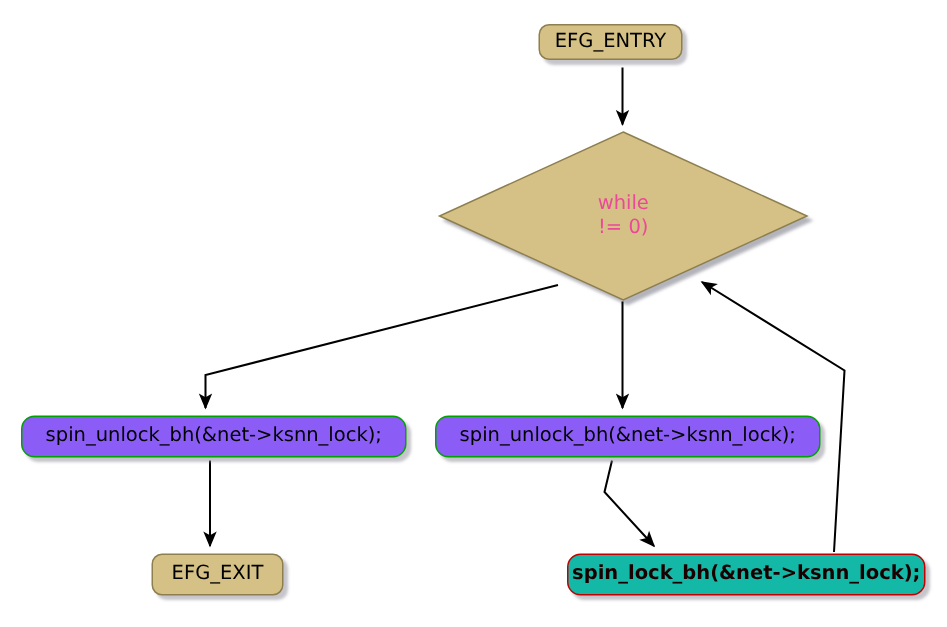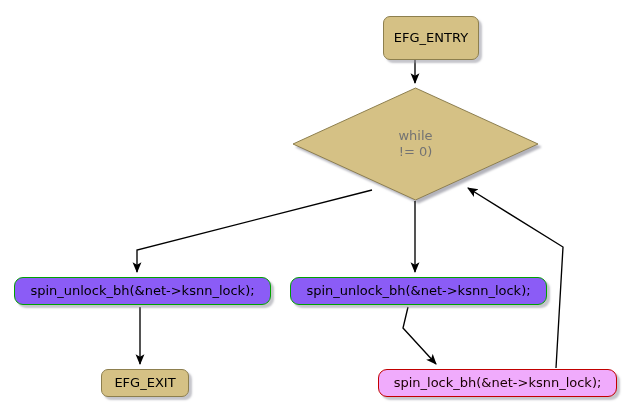--- a/index.html
+++ b/index.html
@@ -44,34 +44,35 @@
     border-radius: 9px;
     font-size: 13px;
     box-shadow: 3px 3px 2px rgba(150,150,160,0.55);
   }
   .process.green {
     background: #8b5cf6;
     border: 1px solid #00a200;
     color: #000000;
   }
   .process.red {
-    background: #f0abfc;
+    background: #14b8a6;
     border: 1px solid #c20000;
     color: #1a0000;
+    font-weight: bold;
   }
   .decision-label {
     position: absolute;
     left: 0; top: 0;
     width: 100%;
     height: 100%;
     display: flex;
     align-items: center;
     justify-content: center;
     font-size: 13px;
-    color: #737373;
+    color: #ec4899;
     text-align: center;
     line-height: 1.25;
     pointer-events: none;
   }
   .decision-label span { display: block; }
 </style>
 </head>
 <body>
 
 <svg id="canvas" viewBox="0 0 631 418">
@@ -91,21 +92,21 @@
   <g fill="none" stroke="#000000" stroke-width="1.35" stroke-linejoin="miter" stroke-linecap="butt">
     <polyline points="415,45 415,83" marker-end="url(#arrowhead)"></polyline>
     <polyline points="372,190 137,250 137,272" marker-end="url(#arrowhead)"></polyline>
     <polyline points="415,201 415,272" marker-end="url(#arrowhead)"></polyline>
     <polyline points="140,307 140,364" marker-end="url(#arrowhead)"></polyline>
     <polyline points="408,307 403,328 436,364" marker-end="url(#arrowhead)"></polyline>
     <polyline points="556,368 563,247 468,188" marker-end="url(#arrowhead)"></polyline>
   </g>
 </svg>
 
-<div class="node terminal" style="left:383px; top:16px; width:96px; height:44px;">EFG_ENTRY</div>
+<div class="node terminal" style="left:359px; top:16px; width:96px; height:24px;">EFG_ENTRY</div>
 
 <div class="decision-label" style="left:293px; top:88px; width:245px; height:112px;">
   <div>
     <span>while</span>
     <span>!= 0)</span>
   </div>
 </div>
 
 <div class="node process green" style="left:14px; top:277px; width:257px; height:28px;">spin_unlock_bh(&amp;net-&gt;ksnn_lock);</div>
 

